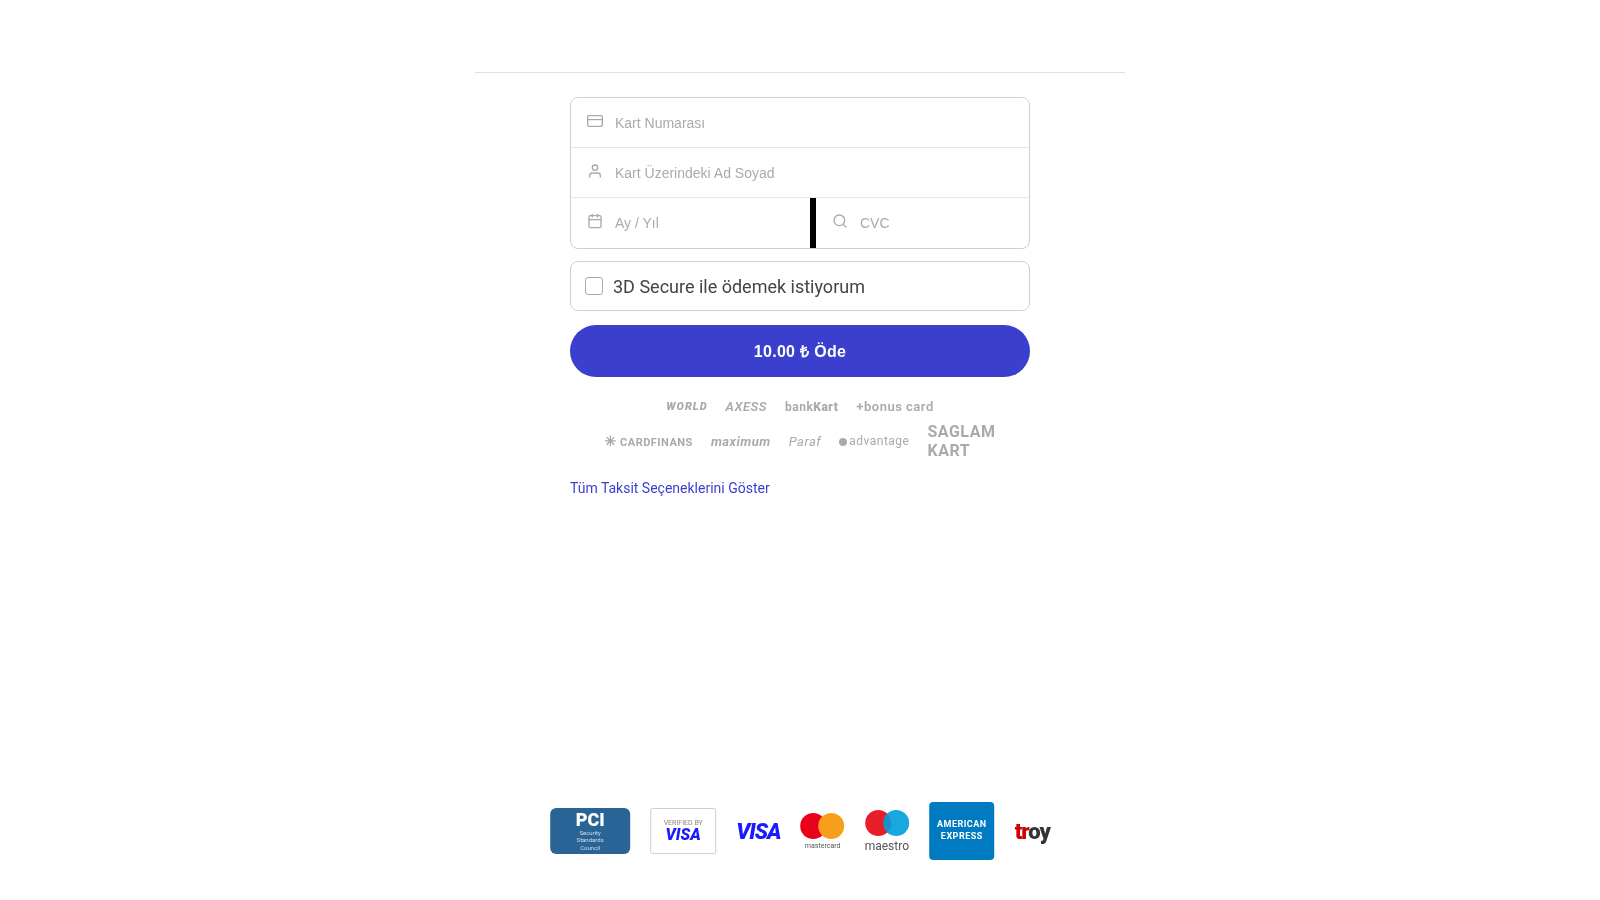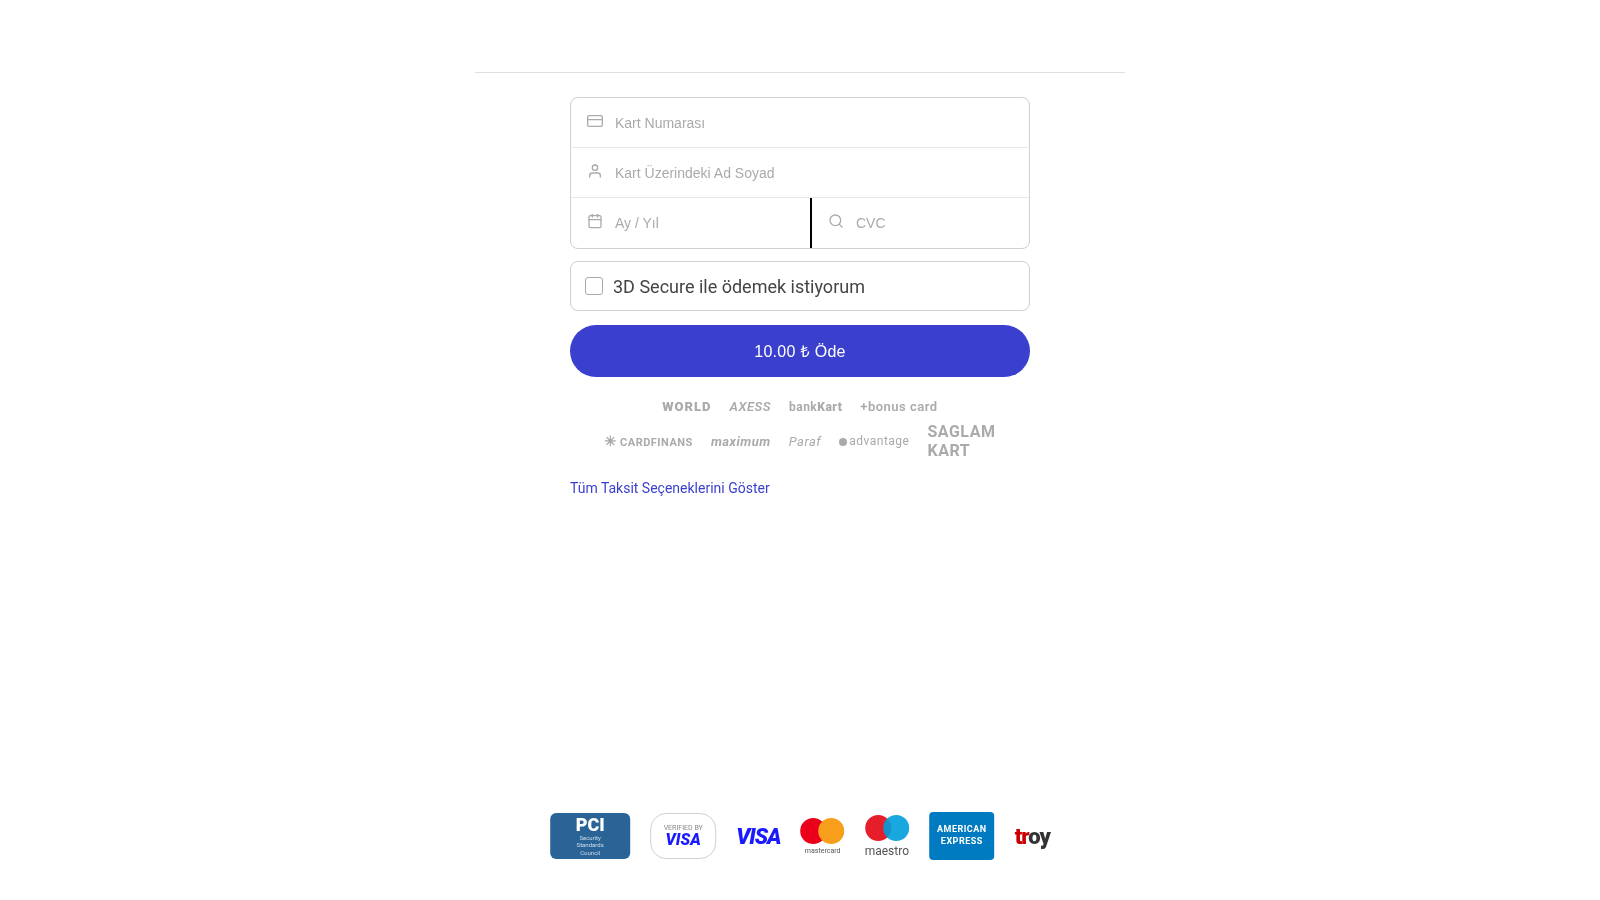--- a/index.html
+++ b/index.html
@@ -79,21 +79,21 @@
     .field-input::placeholder {
       color: #aaa;
     }
 
     .split-left {
       flex: 1;
       display: flex;
       align-items: center;
       padding: 0 14px;
       height: 50px;
-      border-right: 2px solid #000000;
+      border-right: 6px solid #000000;
     }
 
     .split-right {
       flex: 1;
       display: flex;
       align-items: center;
       padding: 0 14px;
       height: 50px;
     }
 
@@ -126,21 +126,21 @@
 
     .pay-button {
       margin-top: 14px;
       width: 100%;
       height: 52px;
       background: #3a3fce;
       color: #fff;
       border: none;
       border-radius: 30px;
       font-size: 16px;
-      font-weight: 400;
+      font-weight: 700;
       cursor: pointer;
       letter-spacing: 0.3px;
     }
 
     .card-brands {
       margin-top: 22px;
       display: flex;
       flex-direction: column;
       align-items: center;
       gap: 8px;
@@ -153,21 +153,21 @@
       gap: 18px;
     }
 
     .brand-text {
       font-size: 13px;
       font-weight: 700;
       color: #aaa;
       letter-spacing: 0.5px;
     }
 
-    .brand-text.world { font-size: 13px; font-weight: 900; letter-spacing: 1px; text-transform: uppercase; }
+    .brand-text.world { font-size: 11px; font-weight: 900; letter-spacing: 1px; text-transform: uppercase; font-style: italic; }
     .brand-text.axess { font-size: 13px; font-style: italic; font-weight: 600; }
     .brand-text.bankkart { font-size: 12px; font-weight: 700; }
     .brand-text.bonuscard { font-size: 13px; font-weight: 600; }
     .brand-text.cardfinans { font-size: 11px; font-weight: 700; letter-spacing: 0.5px; }
     .brand-text.maximum { font-size: 13px; font-weight: 700; font-style: italic; }
     .brand-text.paraf { font-size: 13px; font-weight: 400; font-style: italic; }
     .brand-text.advantage { font-size: 12px; font-weight: 400; }
     .brand-text.saglam { font-size: 16px; font-weight: 700; letter-spacing: 0.5px; }
 
     .installment-link {
@@ -215,21 +215,21 @@
       white-space: nowrap;
     }
 
     
     .visa-verified {
       display: flex;
       flex-direction: column;
       align-items: center;
       justify-content: center;
       border: 1px solid #d0d0d0;
-      border-radius: 16px;
+      border-radius: 2px;
       padding: 4px 0;
       width: 66px;
       height: 46px;
     }
     .visa-verified-text {
       font-size: 7px;
       color: #888;
       text-align: center;
       line-height: 1.2;
     }
@@ -326,21 +326,21 @@
 
     
     .amex-badge {
       display: flex;
       flex-direction: column;
       align-items: center;
       justify-content: center;
       background: #007bc1;
       border-radius: 4px;
       padding: 4px 8px;
-      height: 48px;
+      height: 58px;
     }
     .amex-text {
       font-size: 9px;
       font-weight: 700;
       color: #fff;
       line-height: 1.3;
       text-align: center;
       letter-spacing: 0.5px;
     }
 

